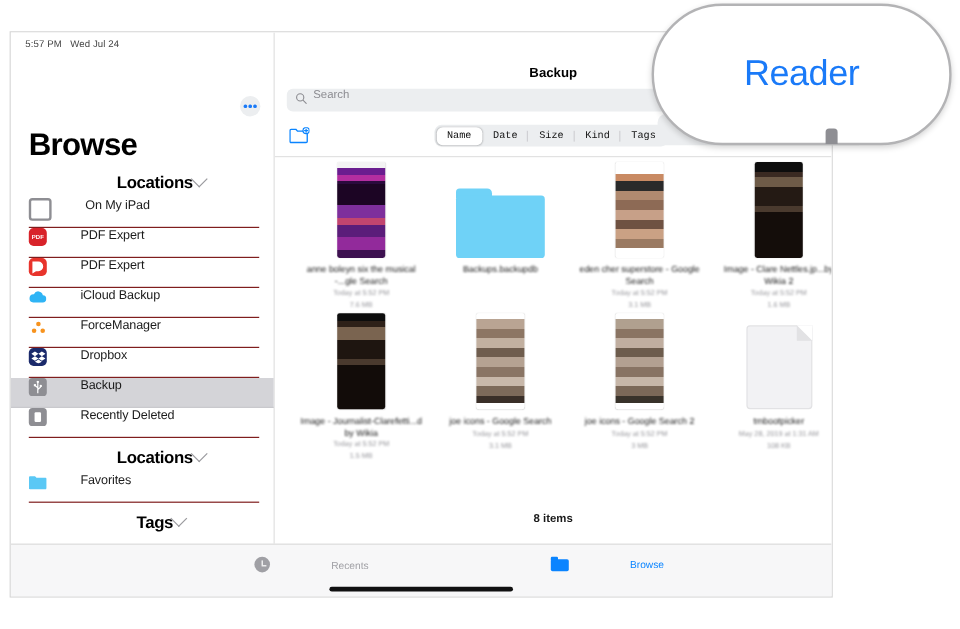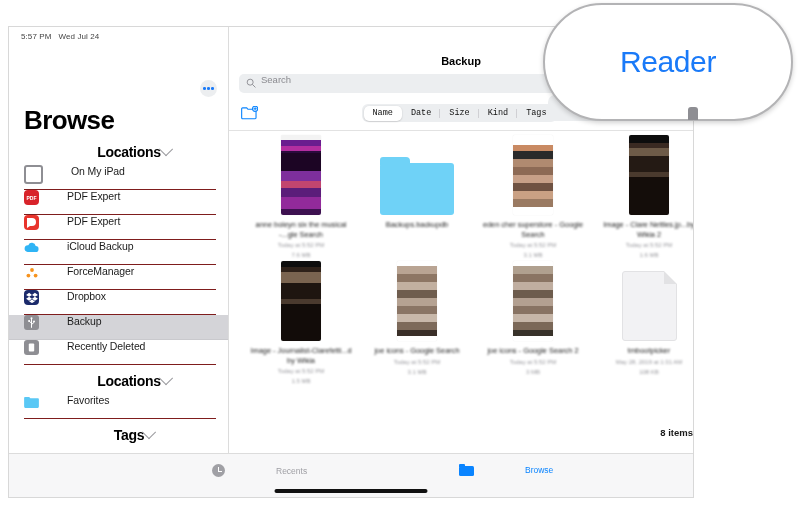--- a/index.html
+++ b/index.html
@@ -111,21 +111,21 @@
   }
   .grid{
     position:absolute;left:0;top:104px;right:0;bottom:40px;
   }
   .cell{position:absolute;width:116px;text-align:center;}
   .thumb-wrap{height:80px;display:flex;align-items:flex-end;justify-content:center;}
   .nm{font-size:7.4px;color:#1a1a1a;line-height:9.5px;margin-top:5px;filter:blur(1.05px);
       padding:0 6px;}
   .meta{font-size:6px;color:#98989d;line-height:8px;margin-top:2px;filter:blur(1.05px);}
   .itemcount{
-    position:absolute;left:0;right:0;bottom:16px;text-align:right;
+    position:absolute;left:0;right:0;bottom:16px;text-align:center;
     font-size:9.5px;font-weight:bold;color:#1a1a1a;
   }
   
   .ph{width:40px;height:80px;border-radius:2px;overflow:hidden;position:relative;
       box-shadow:0 0 1px rgba(0,0,0,.15);filter:blur(.35px);}
   .folder-big{width:74px;height:58px;position:relative;}
   .folder-big .tab{position:absolute;left:0;top:0;width:30px;height:8px;background:#6fd2f7;
       border-radius:3px 4px 0 0;}
   .folder-big .body{position:absolute;left:0;top:6px;width:74px;height:52px;background:#6fd2f7;
       border-radius:3px;}

